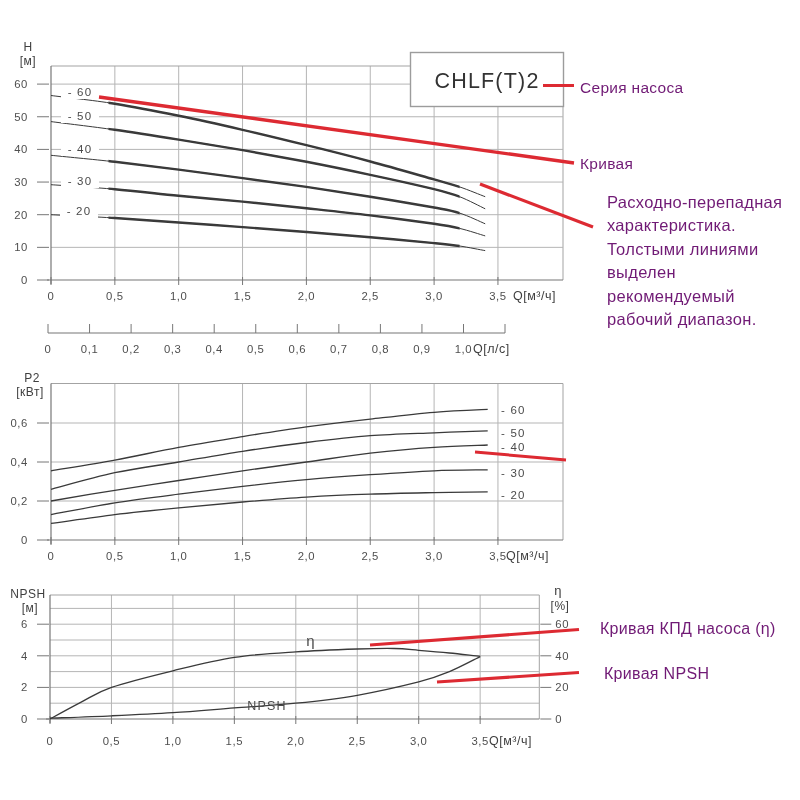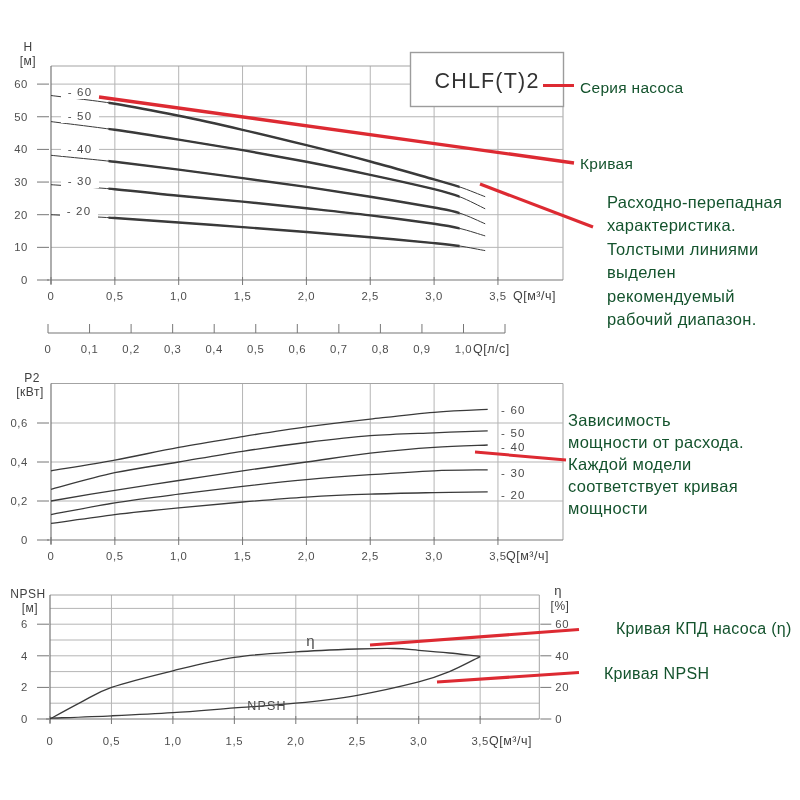--- a/index.html
+++ b/index.html
@@ -1,25 +1,25 @@
 <!DOCTYPE html>
 <html><head>
 <meta charset="utf-8">
 <style>
   html,body{margin:0;padding:0;background:#ffffff;}
   #stage{position:relative;width:800px;height:800px;background:#fff;overflow:hidden;
          font-family:"Liberation Sans","DejaVu Sans",sans-serif;}
   #scene{position:absolute;left:0;top:0;}
-  .ann{position:absolute;color:#14532d;white-space:pre-line;letter-spacing:.3px;}
+  .ann{position:absolute;color:#701a75;white-space:pre-line;letter-spacing:.3px;}
   .ann-small{font-size:15.5px;line-height:19px;}
   .ann-block1{left:607px;top:191px;font-size:16.5px;line-height:23.4px;width:200px;}
   .ann-block2{left:568px;top:409px;font-size:16.5px;line-height:22px;width:220px;}
   .ann-seriya{left:580px;top:78px;}
   .ann-model{left:580px;top:154px;}
-  .ann-eff{left:616px;top:619px;font-size:16px;line-height:20px;white-space:nowrap;text-align:right;}
+  .ann-eff{left:600px;top:619px;font-size:16px;line-height:20px;white-space:nowrap;text-align:right;}
   .ann-npsh{left:584px;top:664px;font-size:16px;line-height:20px;white-space:nowrap;margin-left:20px;}
   text{font-family:"Liberation Sans","DejaVu Sans",sans-serif;}
   .tick{font-size:11.3px;fill:#4f4f4f;letter-spacing:.6px;}
   .axisTitle{font-size:12px;fill:#3f3f3f;letter-spacing:.5px;}
   .curveLabel{font-size:11.5px;fill:#4a4a4a;letter-spacing:1.2px;}
   .boxLabel{font-size:21.5px;fill:#333;letter-spacing:1.2px;}
 </style>
 </head>
 <body>
 
@@ -283,20 +283,15 @@
   </svg>
 
   <div class="ann ann-small ann-seriya">Серия насоса</div>
   <div class="ann ann-small ann-model">Кривая</div>
   <div class="ann ann-block1">Расходно-перепадная
 характеристика.
 Толстыми линиями
 выделен
 рекомендуемый
 рабочий диапазон.</div>
-  <div class="ann ann-block2">Зависимость
-мощности от расхода.
-Каждой модели
-соответствует кривая
-мощности</div>
   <div class="ann ann-eff">Кривая КПД насоса (η)</div>
   <div class="ann ann-npsh">Кривая NPSH</div>
 </div>
 
 </body></html>

